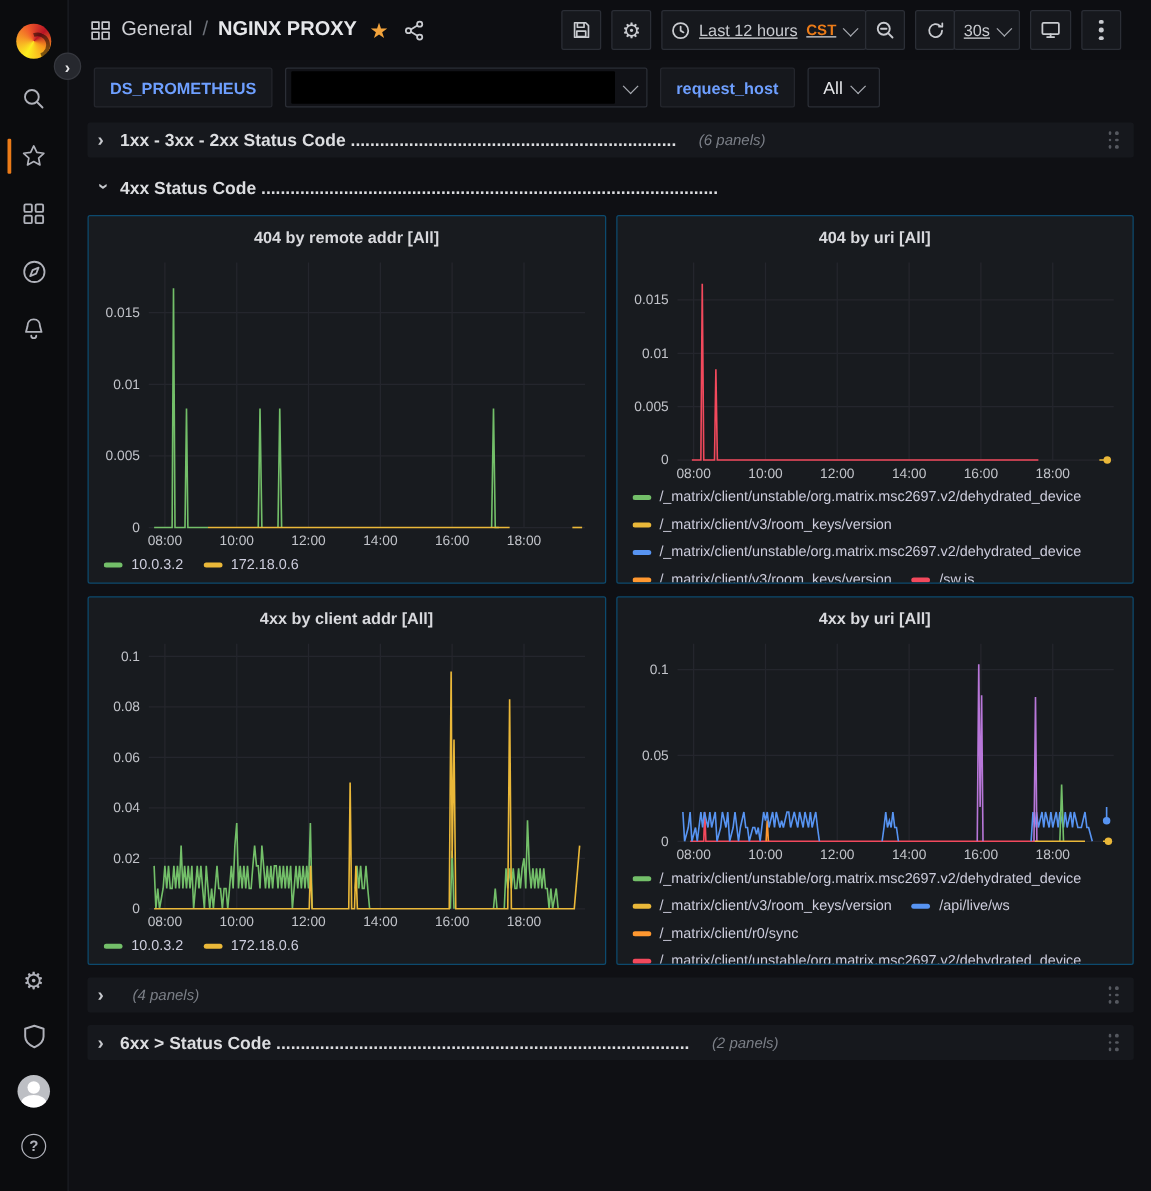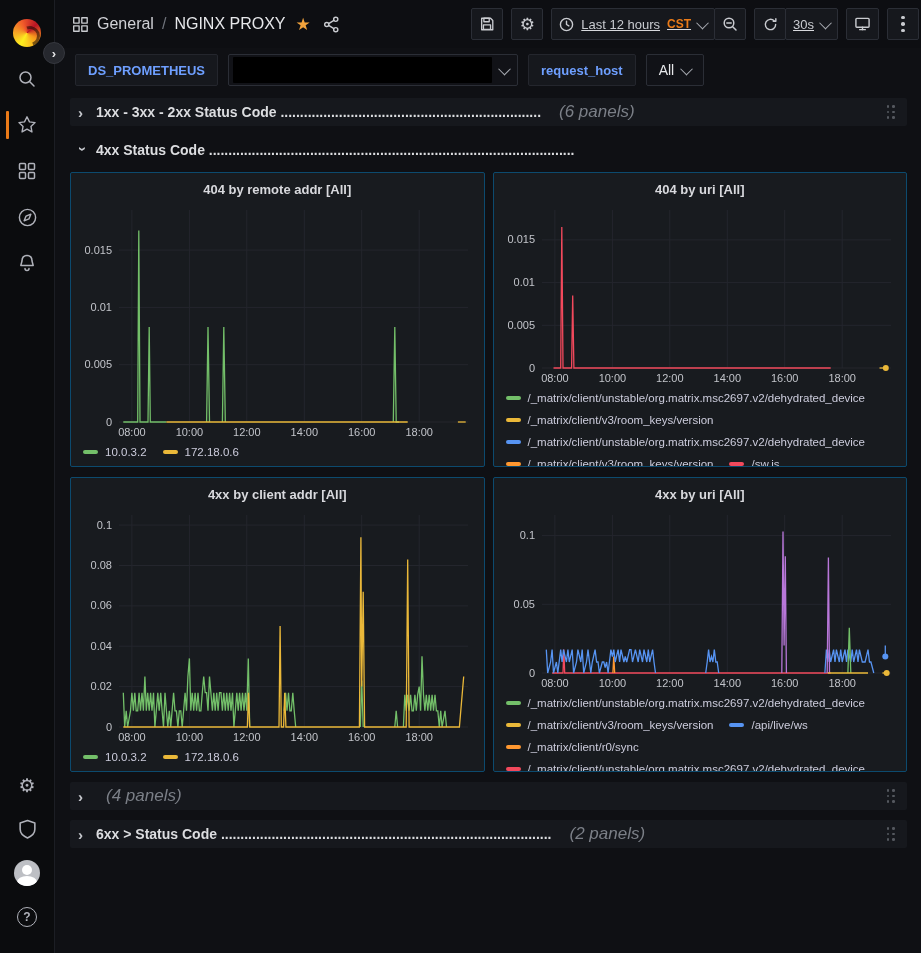--- a/index.html
+++ b/index.html
@@ -17,25 +17,25 @@
   .expand-btn { position:absolute; left:43px; top:42px; width:22px; height:22px; border-radius:50%; background:#26282e; border:1px solid #36383f; color:#e6e6e8; font-size:13px; font-weight:bold; display:flex; align-items:center; justify-content:center; z-index:5; }
   .avatar { width:26px; height:26px; border-radius:50%; background:#bdbfc4; position:relative; overflow:hidden; }
   .avatar::before { content:""; position:absolute; left:8px; top:5px; width:10px; height:10px; border-radius:50%; background:#fff; }
   .avatar::after { content:""; position:absolute; left:3px; top:16px; width:20px; height:12px; border-radius:50%; background:#fff; }
   .qmark { width:20px; height:20px; border-radius:50%; border:1.5px solid #b0b2ba; display:flex; align-items:center; justify-content:center; font-size:12px; font-weight:bold; color:#b0b2ba; }
   .uni-icon { font-size:19px; line-height:1; }
   .sb-bottom { margin-top:auto; display:flex; flex-direction:column; align-items:center; width:100%; }
 
   
   .main { flex:1; display:flex; flex-direction:column; min-width:0; }
-  .topbar { height:48px; display:flex; align-items:center; padding:0 2px 0 16px; background:#0d0e12; flex:none; }
+  .topbar { height:48px; display:flex; align-items:center; padding:0 24px 0 16px; background:#0d0e12; flex:none; }
   .crumbs { display:flex; align-items:center; gap:8px; font-size:16px; }
   .crumb-section { color:#d0d1d6; }
   .crumb-sep { color:#6e727a; }
-  .crumb-title { color:#e6e7ea; }
+  .crumb-title { color:#e6e7ea;font-weight:bold; }
   .fav-star { color:#f2a33c; font-size:17px; margin-left:2px; }
   .topbar-actions { margin-left:auto; display:flex; align-items:center; gap:8px; }
   .btn { height:32px; min-width:32px; background:#16181d; border:1px solid #2b2e36; border-radius:2px; display:flex; align-items:center; justify-content:center; color:#c9cbd0; padding:0 7px; gap:7px; font-size:13px; }
   .btn-group { display:flex;text-decoration:underline; }
   .btn-group .btn + .btn { margin-left:-1px; }
   .tz { color:#eb7b18; font-weight:bold; font-size:12px; }
   .chev { width:9px; height:9px; border-right:1.5px solid #a9acb3; border-bottom:1.5px solid #a9acb3; transform:rotate(45deg) translate(-1px,-1px); display:inline-block; }
   .kebab { display:flex; flex-direction:column; gap:3px; }
   .kebab i { width:3.5px; height:3.5px; border-radius:50%; background:#c9cbd0; }
 
@@ -44,21 +44,21 @@
   .var-select { height:32px; width:290px; display:flex; align-items:center; background:#111217; border:1px solid #2b2e36; border-radius:2px; padding:0 8px 0 4px; gap:8px; }
   .redacted { flex:1; height:26px; background:#000; border-radius:1px; }
   .var-value { height:32px; display:flex; align-items:center; gap:8px; padding:0 12px; background:#111217; border:1px solid #2b2e36; border-radius:2px; color:#e6e7ea; font-size:14px; }
 
   
   .dash { flex:1; overflow:hidden; padding:6px 14px 0 15px; background:#0f1014; }
   .rowhdr { height:28px; display:flex; align-items:center; gap:8px; padding:0 10px 0 8px; margin-bottom:8px; font-size:14px; font-weight:bold; color:#dcdde0; position:relative; }
   .rowhdr.collapsed { background:#16181d; border-radius:2px; }
   .row-chev { color:#c7c9ce; font-size:15px; font-weight:bold; display:inline-block; width:10px; }
   .row-chev.open { transform:rotate(90deg) translate(1px,0); }
-  .row-count { font-style:italic; font-weight:normal; color:#7b7f87; font-size:17px; margin-left:10px; }
+  .row-count { font-style:italic; font-weight:normal; color:#7b7f87; font-size:12px; margin-left:10px; }
   .drag-dots { position:absolute; right:12px; top:7px; display:grid; grid-template-columns:3px 3px; grid-auto-rows:3px; gap:2.5px; }
   .drag-dots i { width:2.5px; height:2.5px; border-radius:50%; background:#55585f; }
 
   .panel-grid { display:grid; grid-template-columns:1fr 1fr; gap:8px; margin-bottom:10px; }
   .panel { height:295px; background:#181b1f; border:1px solid #0c4a6e; border-radius:2px; display:flex; flex-direction:column; overflow:hidden; padding:5px 8px 0; }
   .panel-title { height:24px; line-height:24px; text-align:center; font-size:13px; font-weight:bold; color:#d8d9dd; flex:none; }
   .chart-host { width:100%; flex:none; }
   .h-tall { height:238px; }
   .h-short { height:184px; }
   svg .grid { stroke:#24262d; stroke-width:1; }

